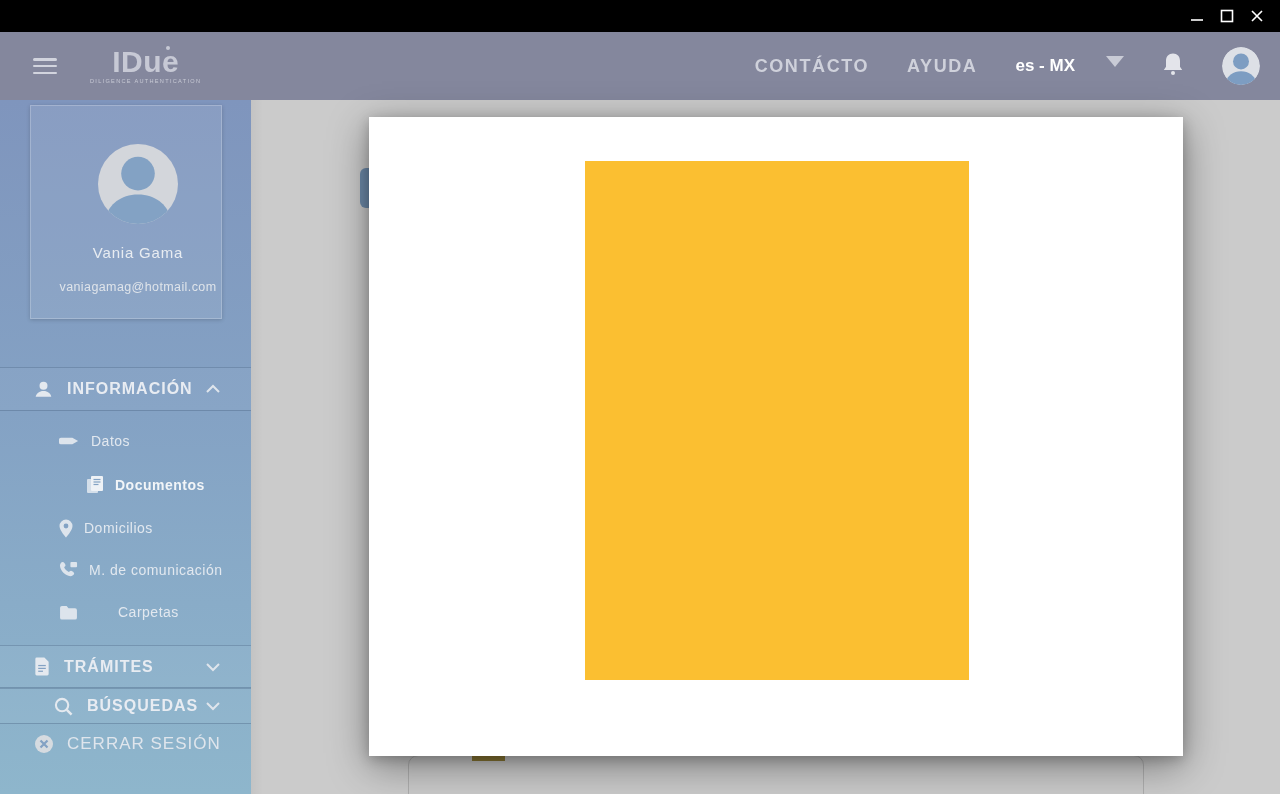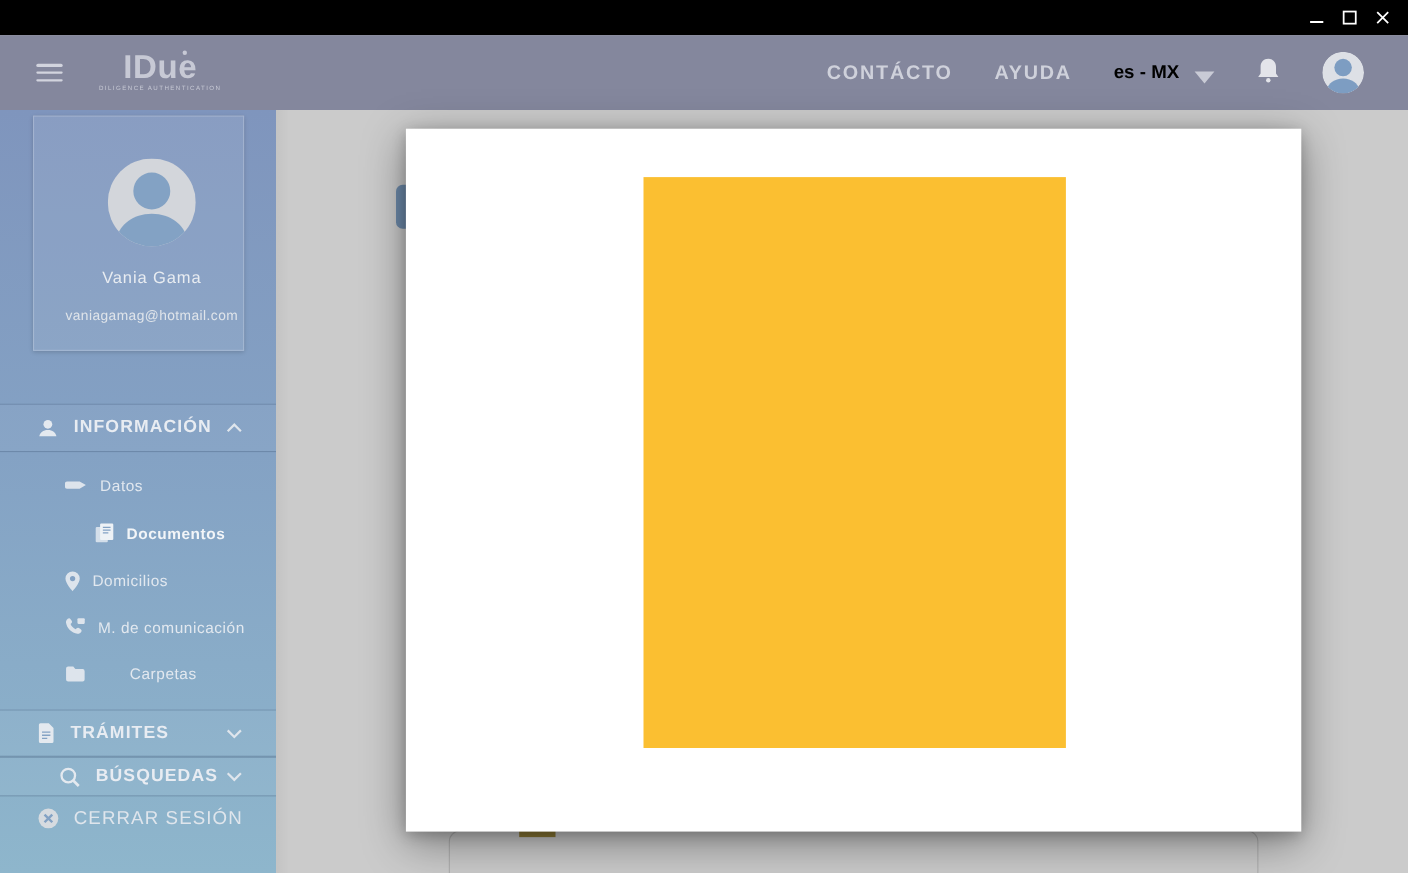--- a/index.html
+++ b/index.html
@@ -13,23 +13,23 @@
   .winbtn svg { display:block; }
 
   
   .header { position:absolute; left:0; top:32px; width:1280px; height:68px; background:#84879d; display:flex; align-items:center; }
   .hamburger { margin-left:33px; width:24px; height:16px; display:flex; flex-direction:column; justify-content:space-between; cursor:pointer; }
   .hamburger span { display:block; height:2.5px; background:#d2d4de; border-radius:2px; }
   .logo { margin-left:33px; color:#c7c9d5; position:relative; line-height:1; }
   .logo-title { font-size:30px; font-weight:700; letter-spacing:0.5px;text-align:center; }
   .logo-dot { position:absolute; top:-1px; left:76px; width:4px; height:4px; border-radius:50%; background:#c7c9d5; }
   .logo-tagline { font-size:5.6px; letter-spacing:1.3px; margin-top:2px; color:#c7c9d5; }
-  .header-right { margin-left:auto; display:flex; align-items:center; gap:38px; padding-right:40px; }
+  .header-right { margin-left:auto; display:flex; align-items:center; gap:38px; padding-right:20px; }
   .hlink { color:#cfd1db; font-size:18px; letter-spacing:1.6px; font-weight:600; cursor:pointer; }
-  .lang { display:flex; align-items:flex-end; gap:14px; color:#000000; font-size:17px; font-weight:600; cursor:pointer; }
+  .lang { display:flex; align-items:flex-start; gap:31px; color:#ffffff; font-size:17px; font-weight:600; cursor:pointer; }
   .caret { width:0; height:0; border-left:9px solid transparent; border-right:9px solid transparent; border-top:11px solid #c9cbd6; }
   .bell { cursor:pointer; display:flex; }
   .avatar-btn { width:38px; height:38px; border-radius:50%; overflow:hidden; cursor:pointer; }
 
   
   .sidebar { position:absolute; left:0; top:100px; width:251px; height:694px;
              background:linear-gradient(180deg,#7f95bd 0%, #84a2c4 45%, #8eb6cc 100%); color:#e6eaf0; }
   .profile-card { position:absolute; left:30px; top:5px; width:192px; height:214px;
                   background:rgba(255,255,255,0.08); border:1px solid rgba(255,255,255,0.22);
                   box-shadow:0 1px 4px rgba(0,0,0,0.18); text-align:center;padding-left:24px; }

